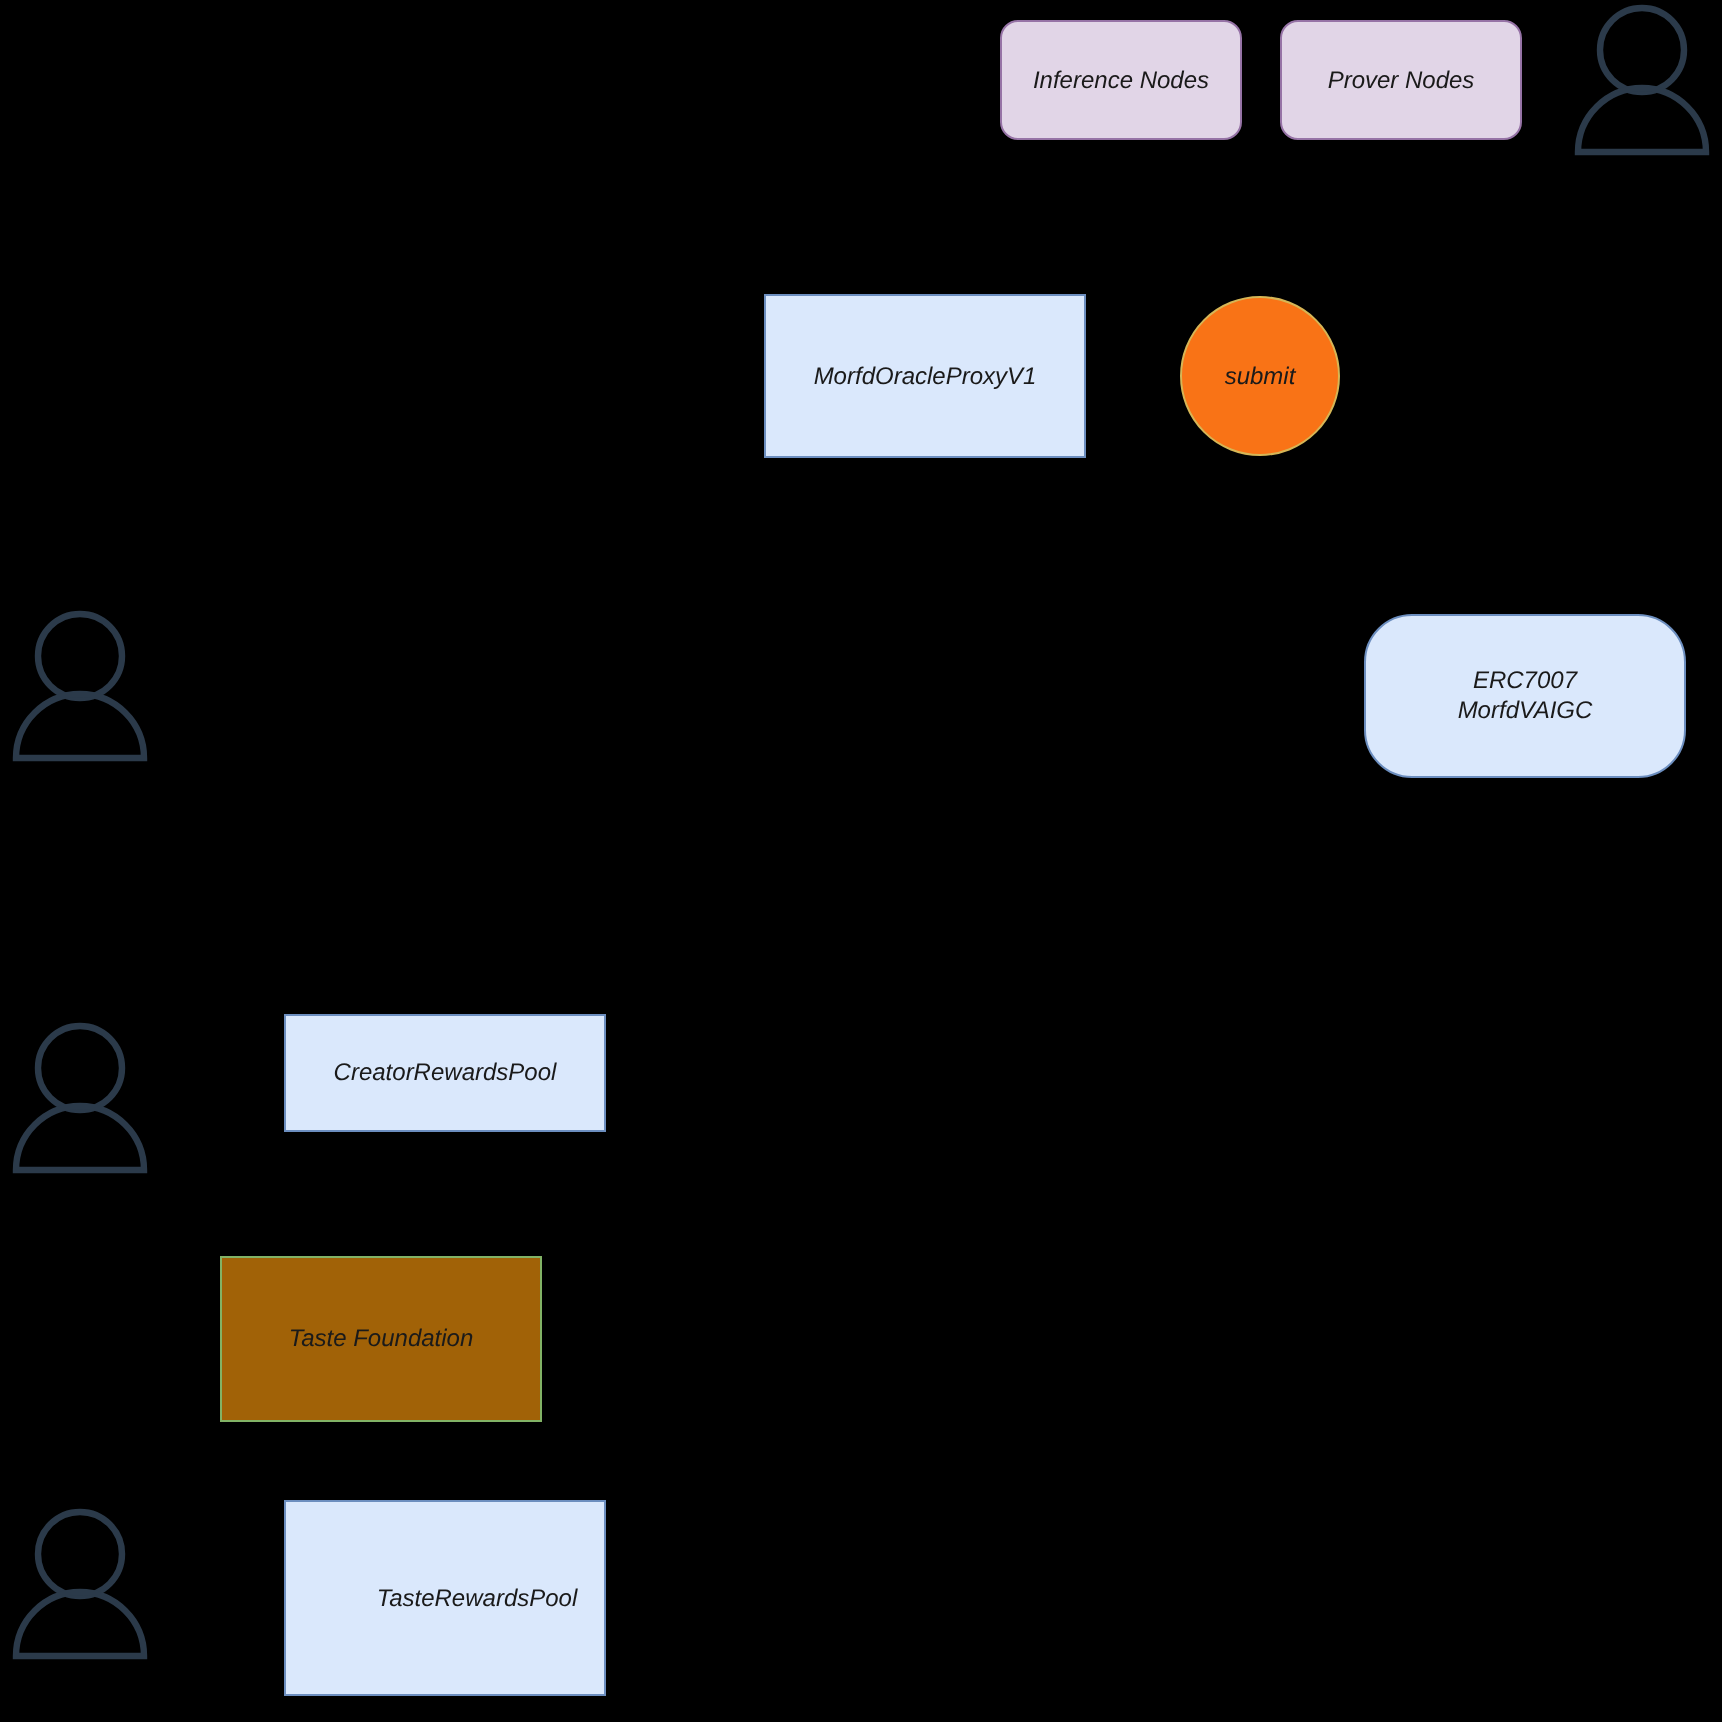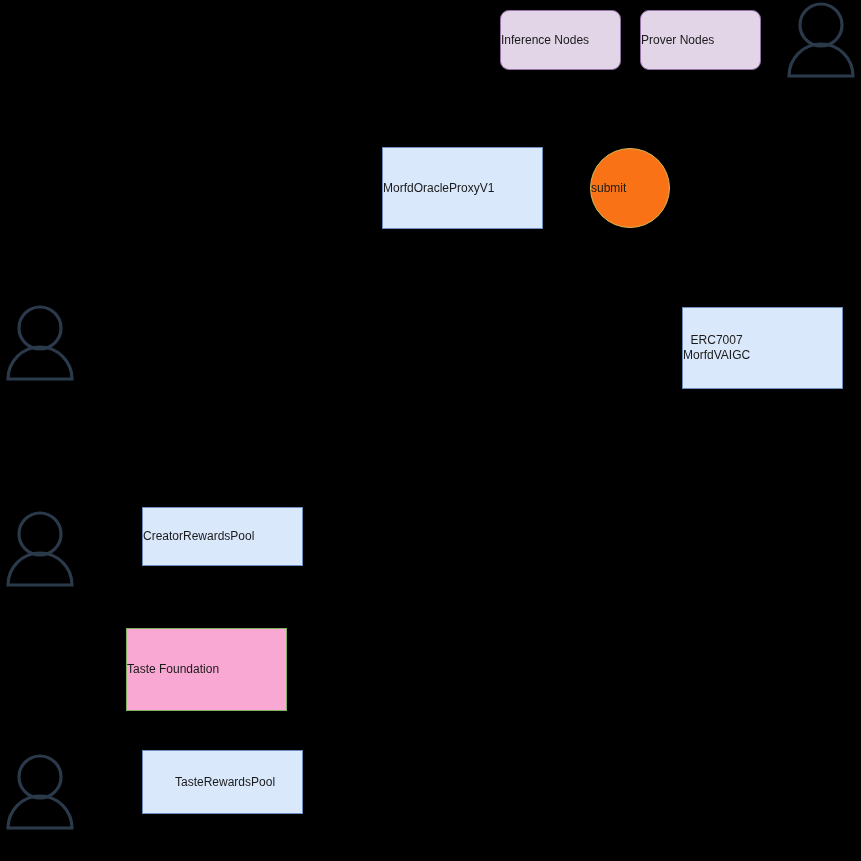--- a/index.html
+++ b/index.html
@@ -13,40 +13,41 @@
     height: 861px;
     background: #000000;
     overflow: hidden;
     font-family: "Liberation Sans", sans-serif;
   }
   .node {
     position: absolute;
     box-sizing: border-box;
     display: flex;
     align-items: center;
+    justify-content: center;
     text-align: center;
     color: #1a1a1a;
     font-size: 12px;
     line-height: 1.25;
     font-family: "Liberation Sans", sans-serif;
+    font-style: italic;
   }
   .shape-rect {
     border: 1px solid #6c8ebf;
     background: #dae8fc;
     margin-left: 32px;
   }
   .shape-rounded {
     border: 1px solid #9673a6;
     background: #e1d5e7;
     border-radius: 9px;
   }
   .shape-green {
     border: 1px solid #82b366;
-    background: #f9a8d4;
-    margin-left: 16px;
+    background: #a16207;
   }
   .shape-ellipse {
     border: 1px solid #d6b656;
     background: #f97316;
     border-radius: 50%;
   }
   .node-label {
     display: block;
     white-space: pre-line;
     pointer-events: none;
@@ -89,21 +90,21 @@
 
 
   <div class="actor" style="left:6px; top:305px; width:68px; height:76px;">
     <svg width="68" height="76" viewBox="0 0 68 76" fill="none" aria-hidden="true">
       <circle cx="34" cy="23" r="21" stroke="#2b3a4a" stroke-width="3.2" fill="none"></circle>
       <path d="M2 74 A32 32 0 0 1 66 74 Z" stroke="#2b3a4a" stroke-width="3.2" fill="none"></path>
     </svg>
   </div>
 
 
-  <div class="node shape-rect" style="left:650px; top:307px; width:161px; height:82px;">
+  <div class="node shape-rect" style="left:650px; top:307px; width:161px; height:82px;border-radius:24px;">
     <span class="node-label">ERC7007
 MorfdVAIGC</span>
   </div>
 
   <div class="actor" style="left:6px; top:511px; width:68px; height:76px;">
     <svg width="68" height="76" viewBox="0 0 68 76" fill="none" aria-hidden="true">
       <circle cx="34" cy="23" r="21" stroke="#2b3a4a" stroke-width="3.2" fill="none"></circle>
       <path d="M2 74 A32 32 0 0 1 66 74 Z" stroke="#2b3a4a" stroke-width="3.2" fill="none"></path>
     </svg>
   </div>
@@ -116,17 +117,17 @@
     <span class="node-label">Taste Foundation</span>
   </div>
 
   <div class="actor" style="left:6px; top:754px; width:68px; height:76px;">
     <svg width="68" height="76" viewBox="0 0 68 76" fill="none" aria-hidden="true">
       <circle cx="34" cy="23" r="21" stroke="#2b3a4a" stroke-width="3.2" fill="none"></circle>
       <path d="M2 74 A32 32 0 0 1 66 74 Z" stroke="#2b3a4a" stroke-width="3.2" fill="none"></path>
     </svg>
   </div>
 
-  <div class="node shape-rect" style="left:110px; top:750px; width:161px; height:64px;padding-left:32px;">
+  <div class="node shape-rect" style="left:110px; top:750px; width:161px; height:98px;padding-left:32px;">
     <span class="node-label">TasteRewardsPool</span>
   </div>
 
 </div>
 
 </body></html>

